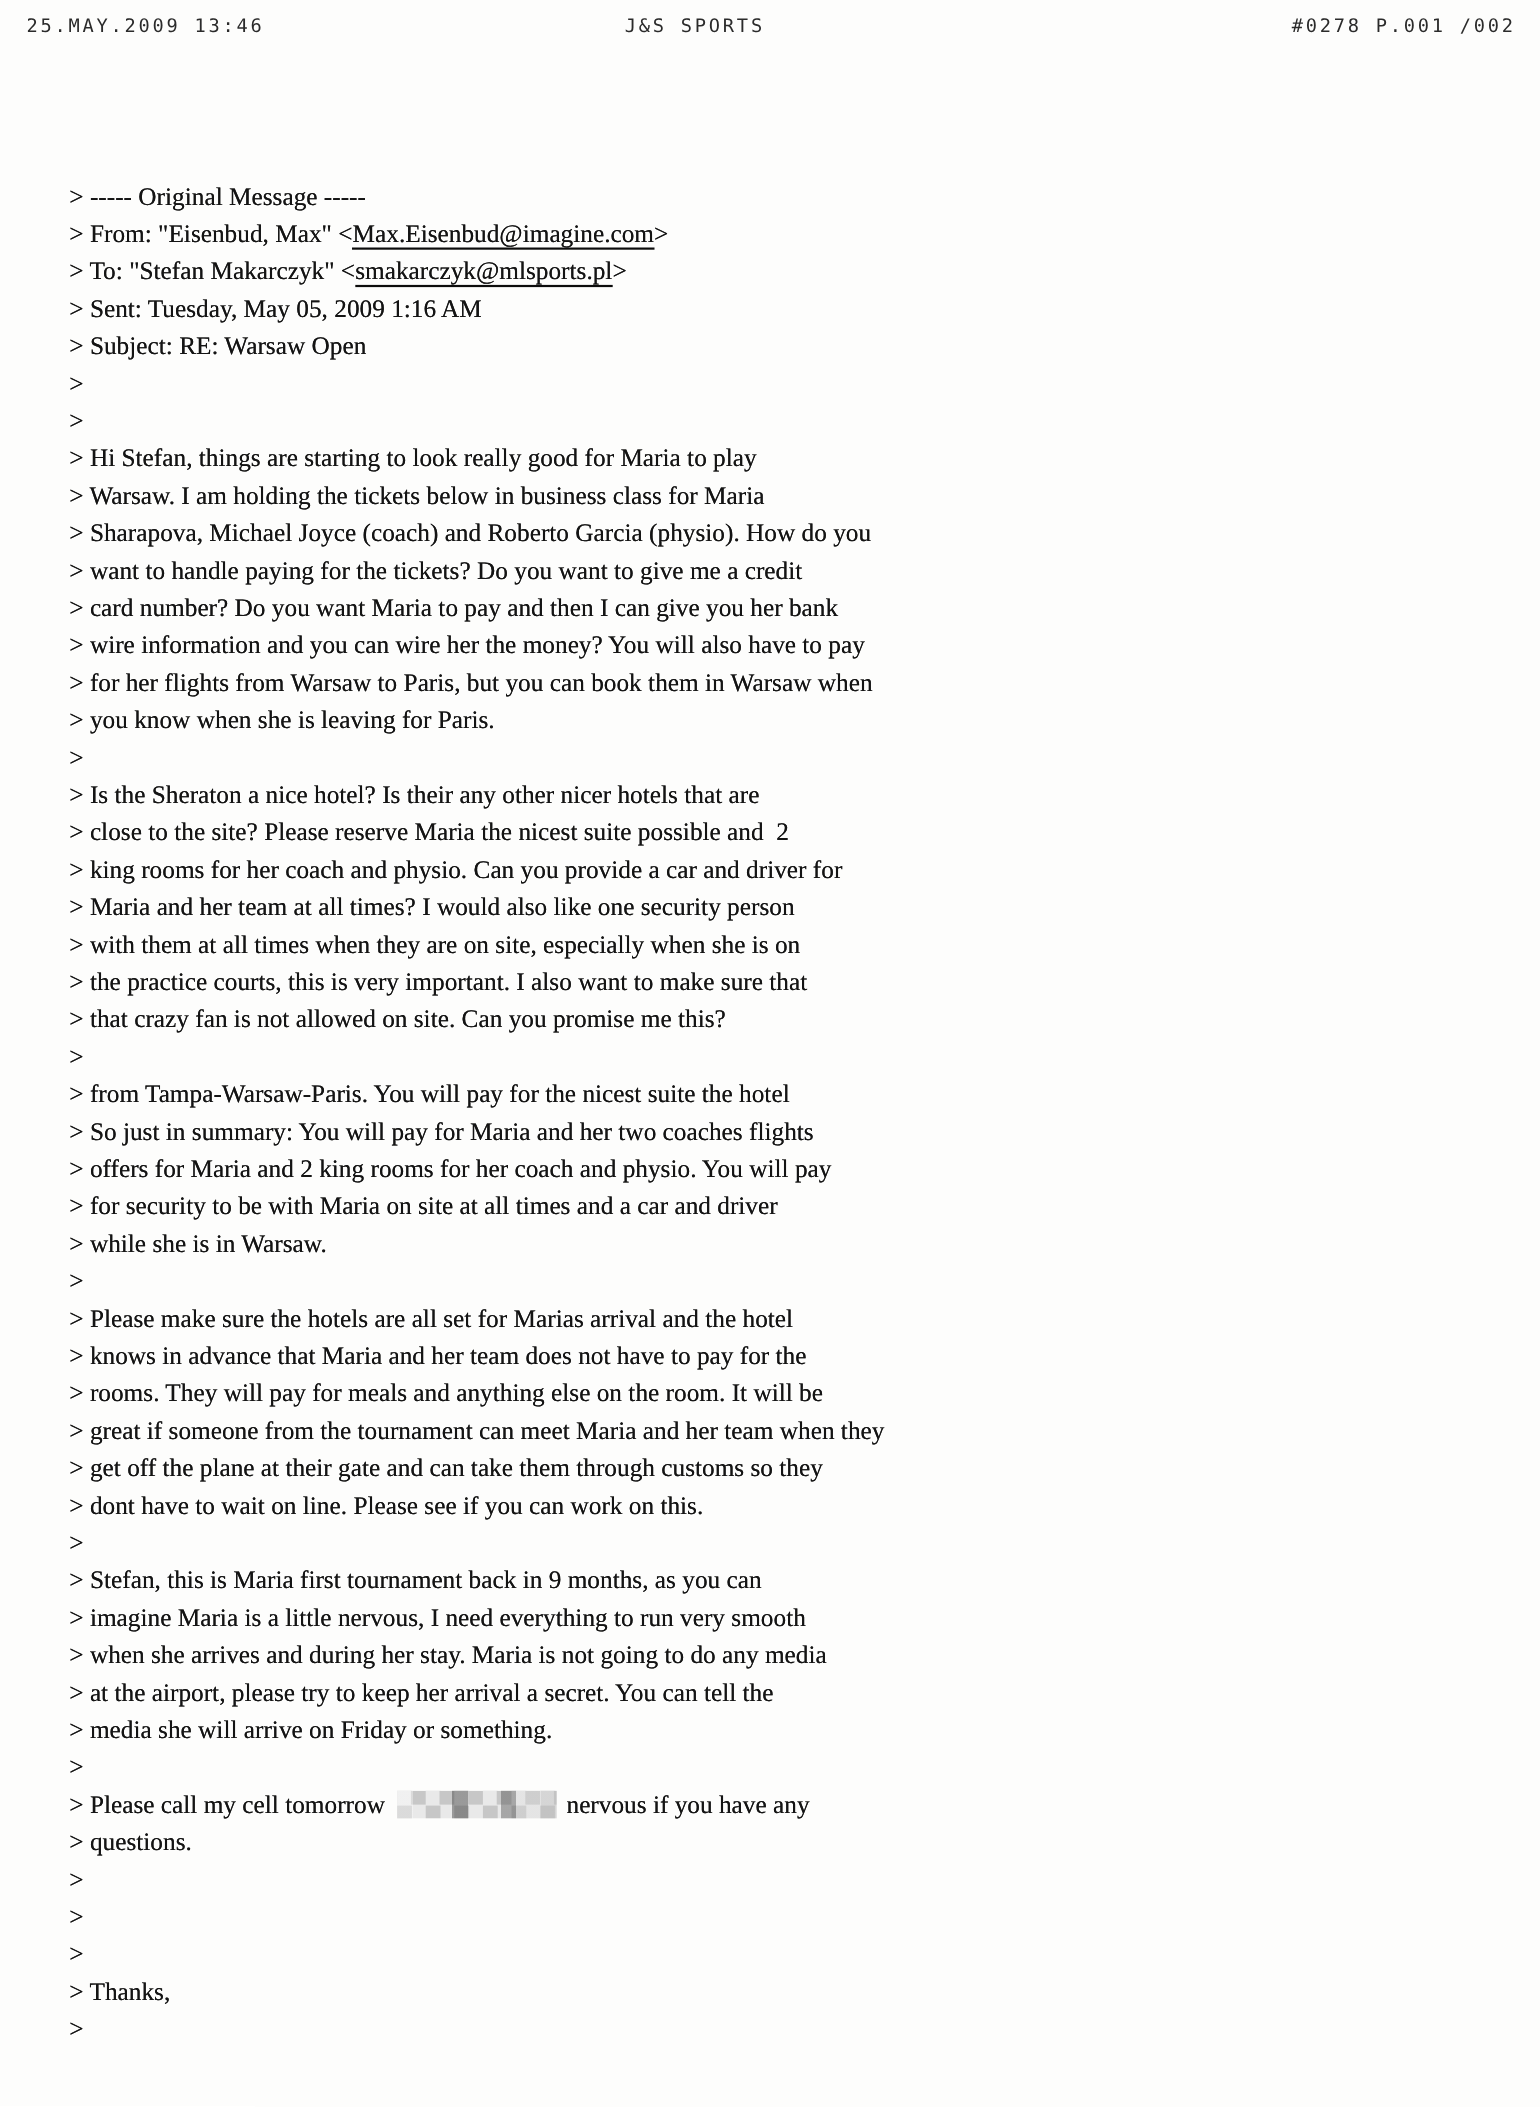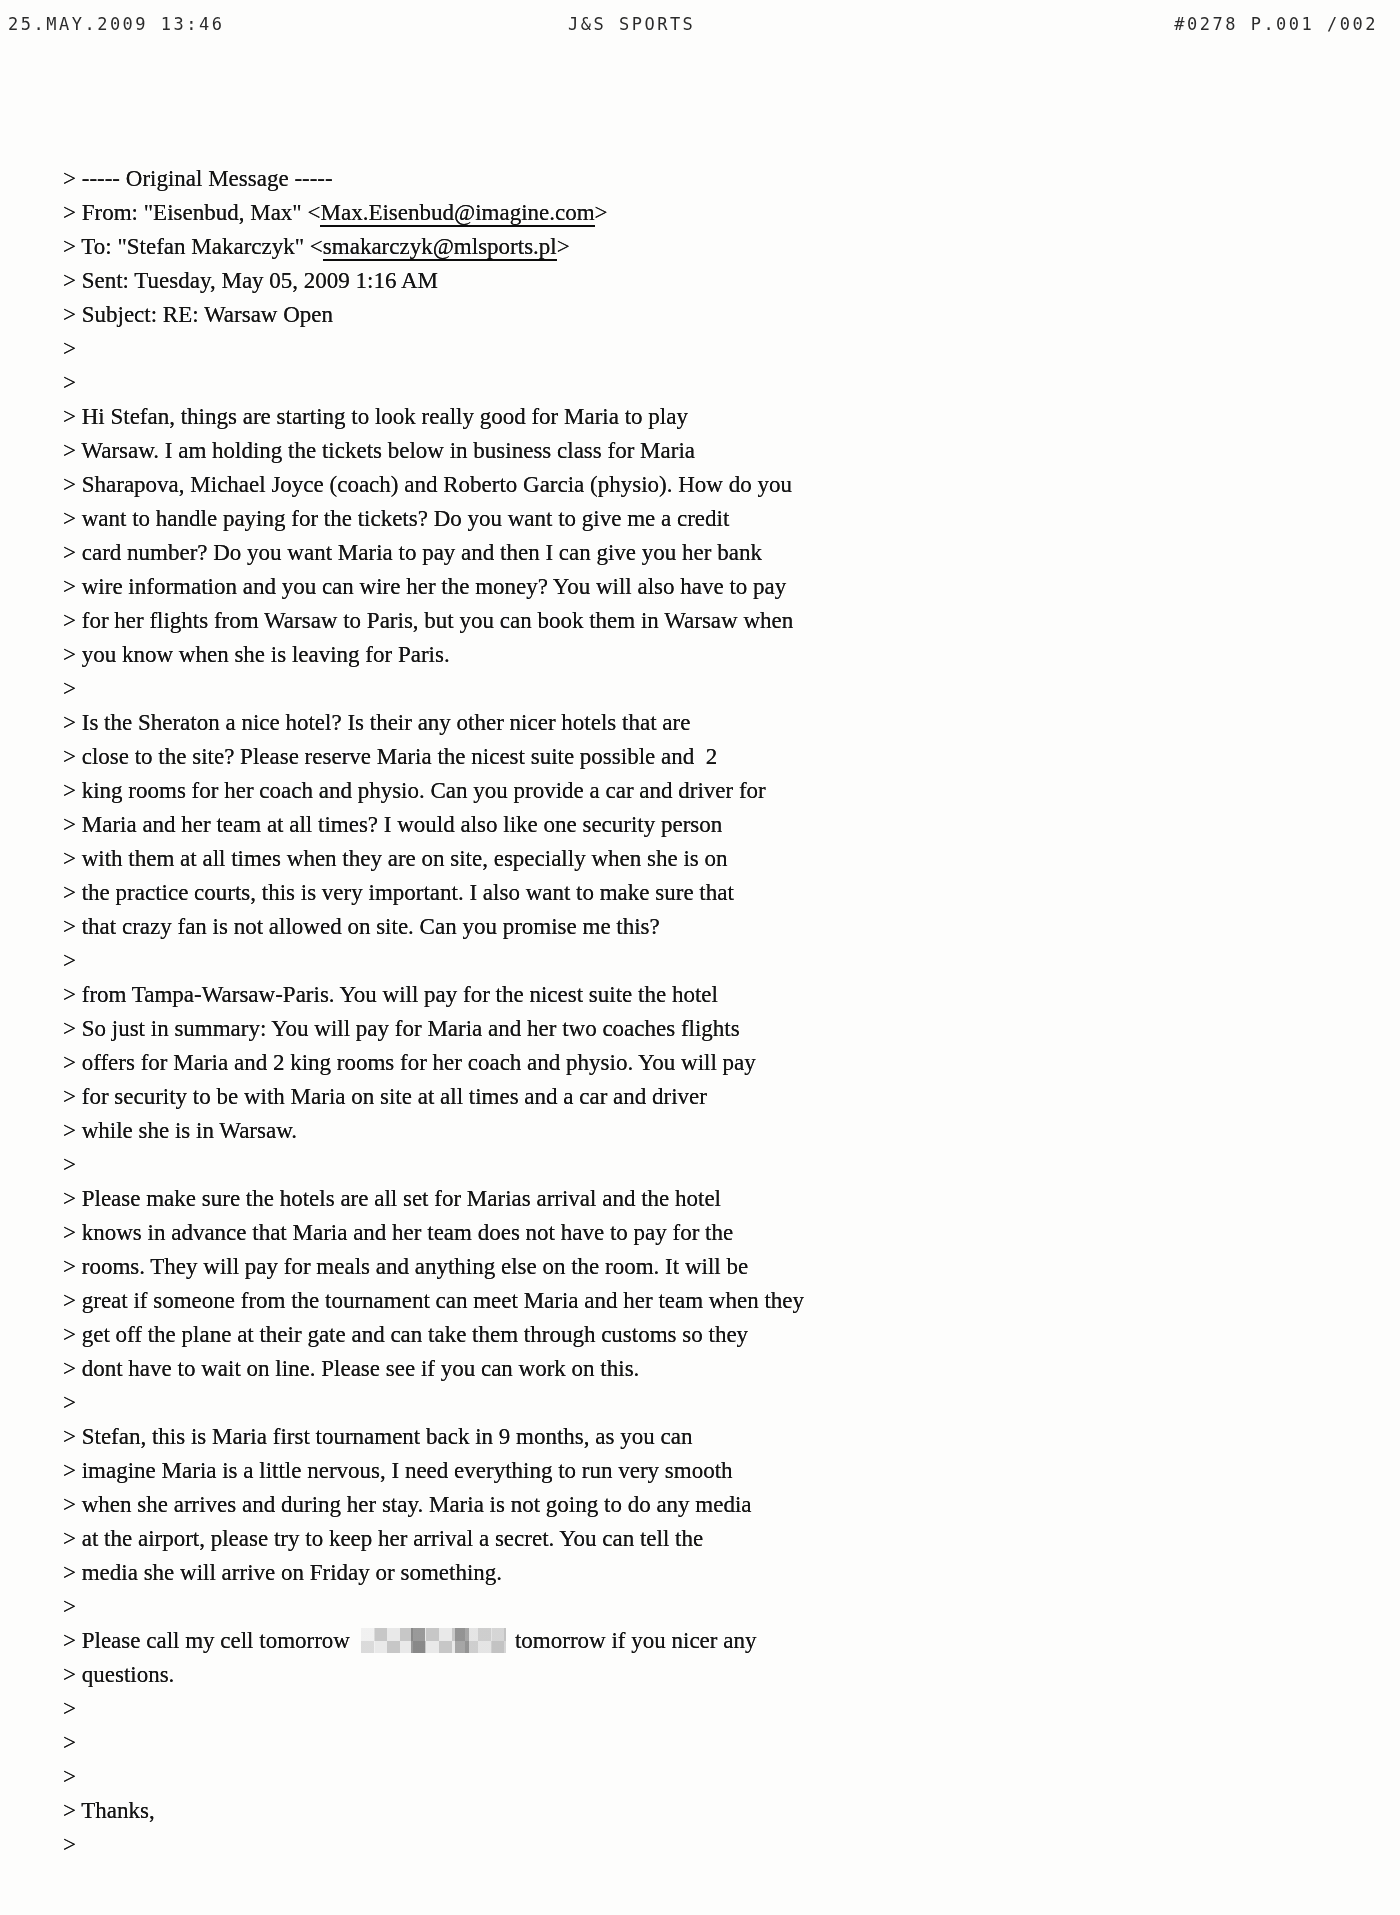--- a/index.html
+++ b/index.html
@@ -11,21 +11,21 @@
     font-family:"Liberation Serif", serif;
     color:#141414;
   }
   
   .fax-header{
     position:absolute;top:10px;left:0;width:100%;height:40px;
     font-family:"DejaVu Sans Mono", monospace;
     font-size:17px;color:#2b2b2b;
   }
   .fh{position:absolute;top:4px;white-space:nowrap;letter-spacing:2.5px;}
-  .fh-left{left:8px;}
+  .fh-left{left:24px;}
   .fh-center{left:568px;}
   .fh-right{right:22px;}
 
   
   .email-body{
     position:absolute;left:63px;top:162px;width:1140px;
     font-size:23px;line-height:34px;
   }
   .line{
     white-space:pre-wrap;
@@ -114,21 +114,21 @@
     <div class="line">&gt; get off the plane at their gate and can take them through customs so they</div>
     <div class="line">&gt; dont have to wait on line. Please see if you can work on this.</div>
     <div class="line">&gt;</div>
     <div class="line">&gt; Stefan, this is Maria first tournament back in 9 months, as you can</div>
     <div class="line">&gt; imagine Maria is a little nervous, I need everything to run very smooth</div>
     <div class="line">&gt; when she arrives and during her stay. Maria is not going to do any media</div>
     <div class="line">&gt; at the airport, please try to keep her arrival a secret. You can tell the</div>
     <div class="line">&gt; media she will arrive on Friday or something.</div>
     <div class="line">&gt;</div>
 
-    <div class="line"><span>&gt; Please call my cell tomorrow</span><span class="redacted"></span><span>tomorrow if you nicer any</span></div>
+    <div class="line"><span>&gt; Please call my cell tomorrow</span><span class="redacted"></span><span>nervous if you have any</span></div>
 
     <div class="line">&gt; questions.</div>
     <div class="line">&gt;</div>
     <div class="line">&gt;</div>
     <div class="line">&gt;</div>
     <div class="line">&gt; Thanks,</div>
     <div class="line">&gt;</div>
 
   </main>
 </div>

